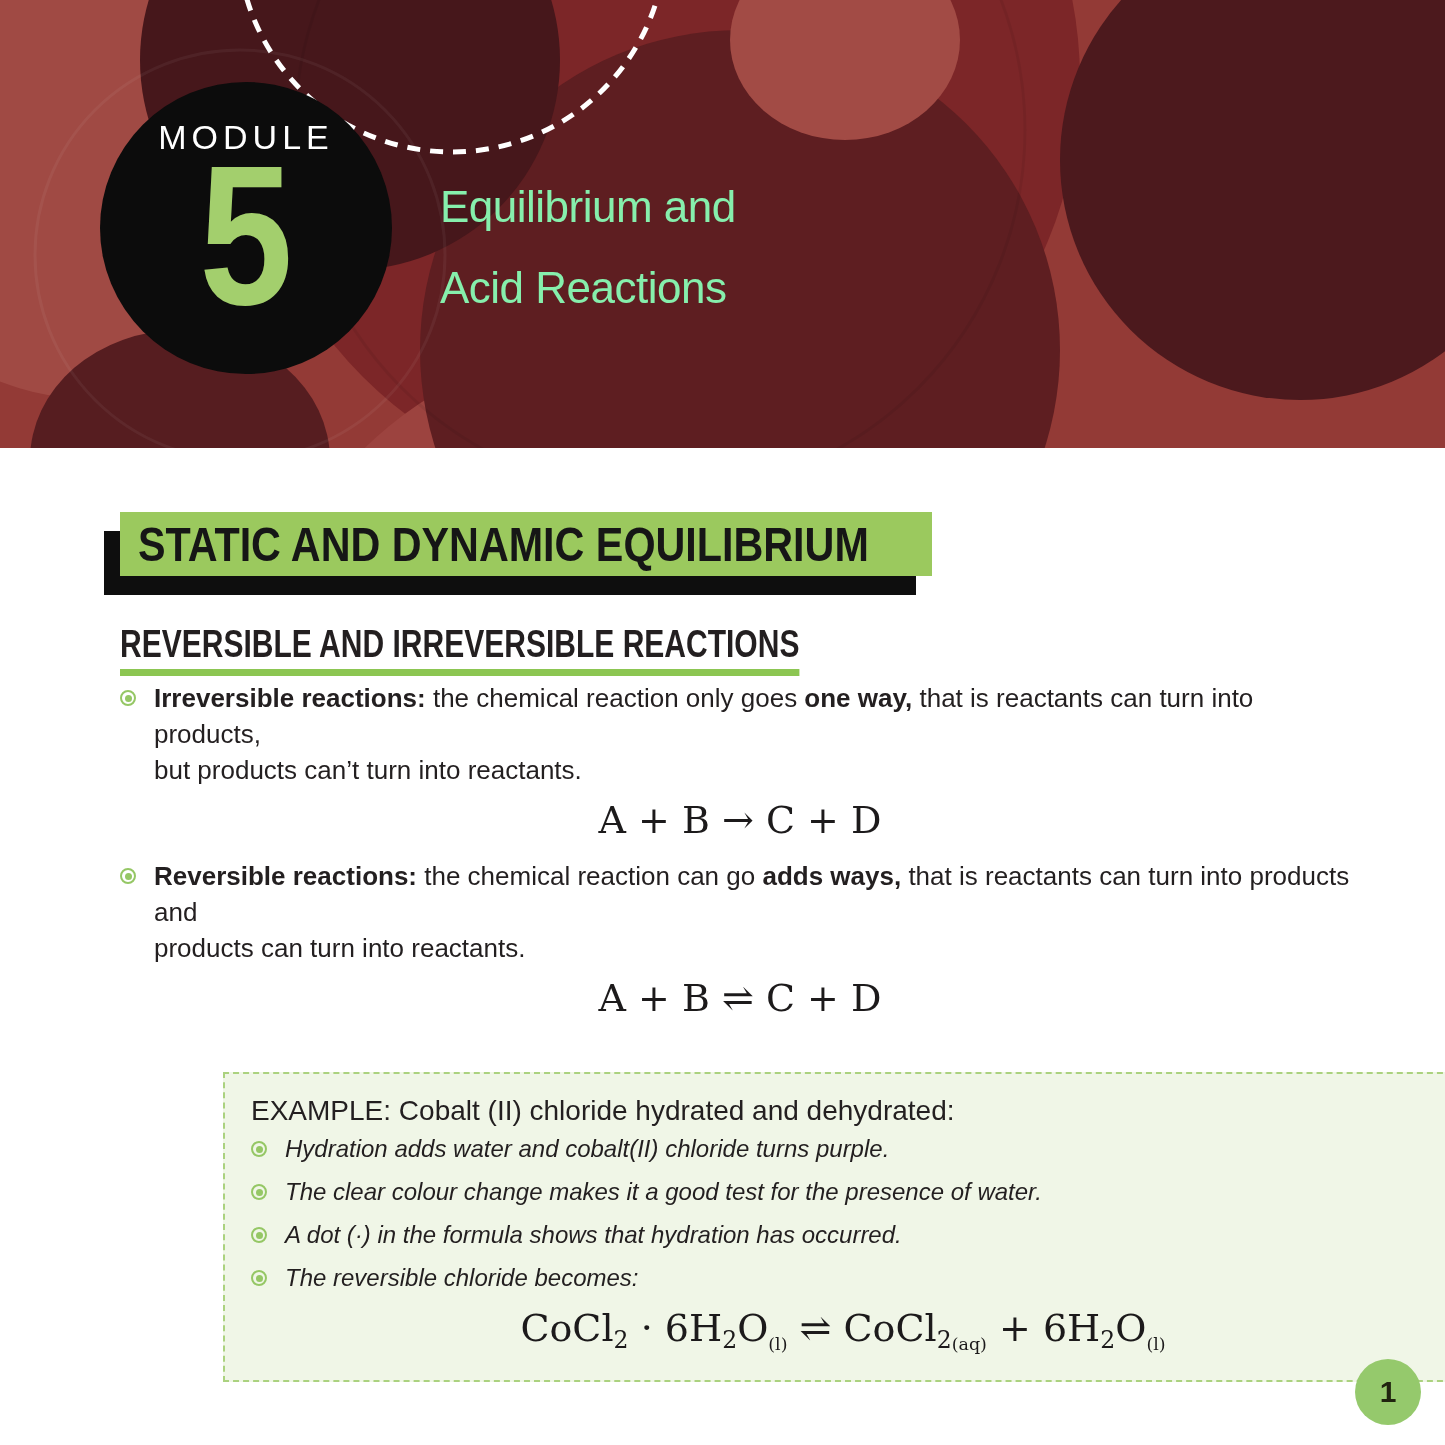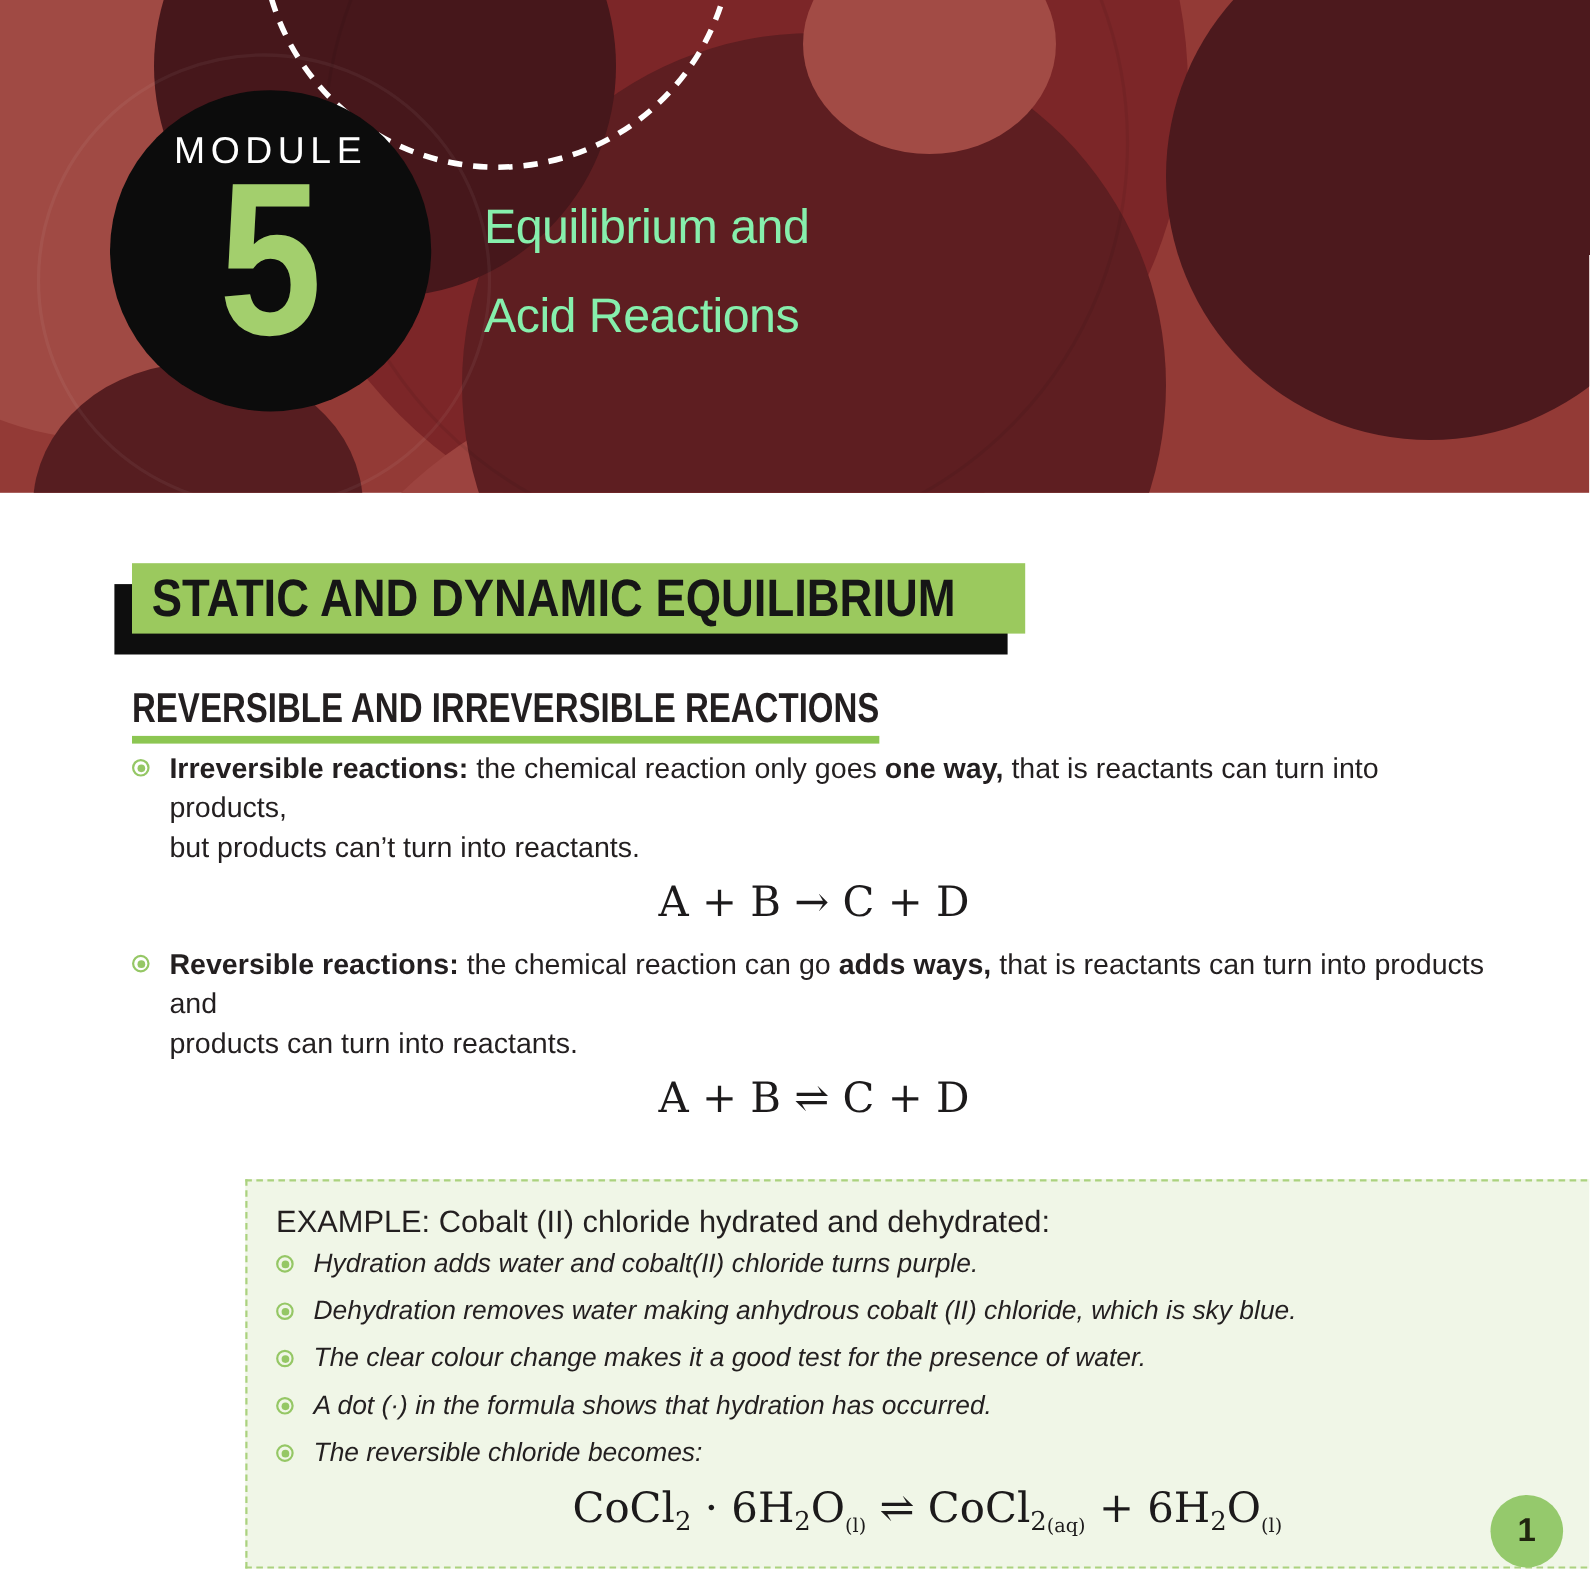--- a/index.html
+++ b/index.html
@@ -126,26 +126,20 @@
         <div class="bullet">
           <span class="bullet-icon">
               <span class="dot"></span>
             </span>
           <p class="bullet-text">Hydration adds water and cobalt(II) chloride turns purple.</p>
         </div>
         <div class="bullet">
           <span class="bullet-icon">
               <span class="dot"></span>
             </span>
-          <p class="bullet-text">Dehydration removes water making anhydrous cobalt (II) chloride, which is sky blue.</p>
-        </div>
-        <div class="bullet">
-          <span class="bullet-icon">
-              <span class="dot"></span>
-            </span>
           <p class="bullet-text">The clear colour change makes it a good test for the presence of water.</p>
         </div>
         <div class="bullet">
           <span class="bullet-icon">
               <span class="dot"></span>
             </span>
           <p class="bullet-text">A dot (·) in the formula shows that hydration has occurred.</p>
         </div>
         <div class="bullet">
           <span class="bullet-icon">

